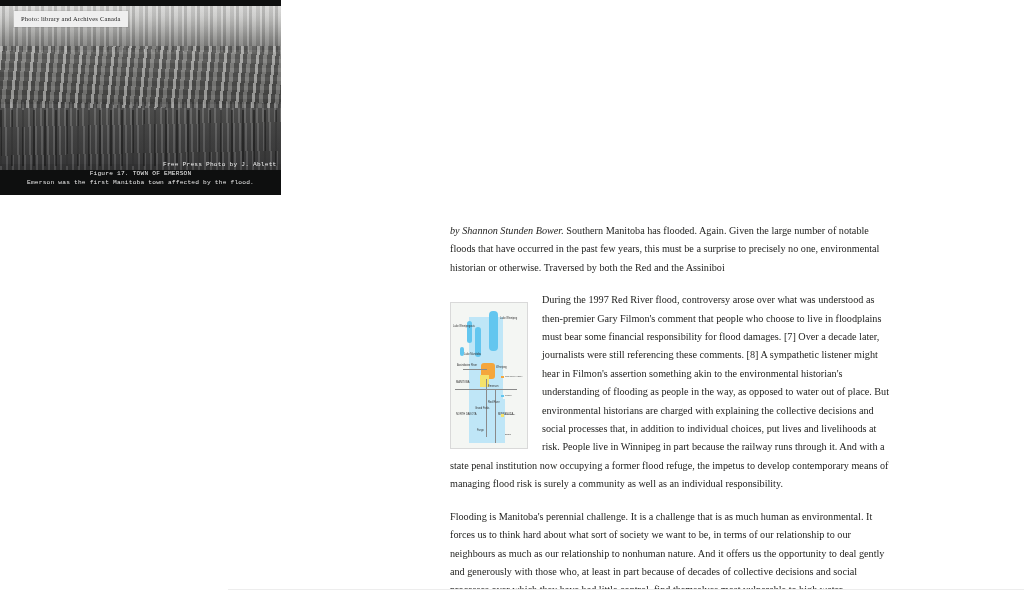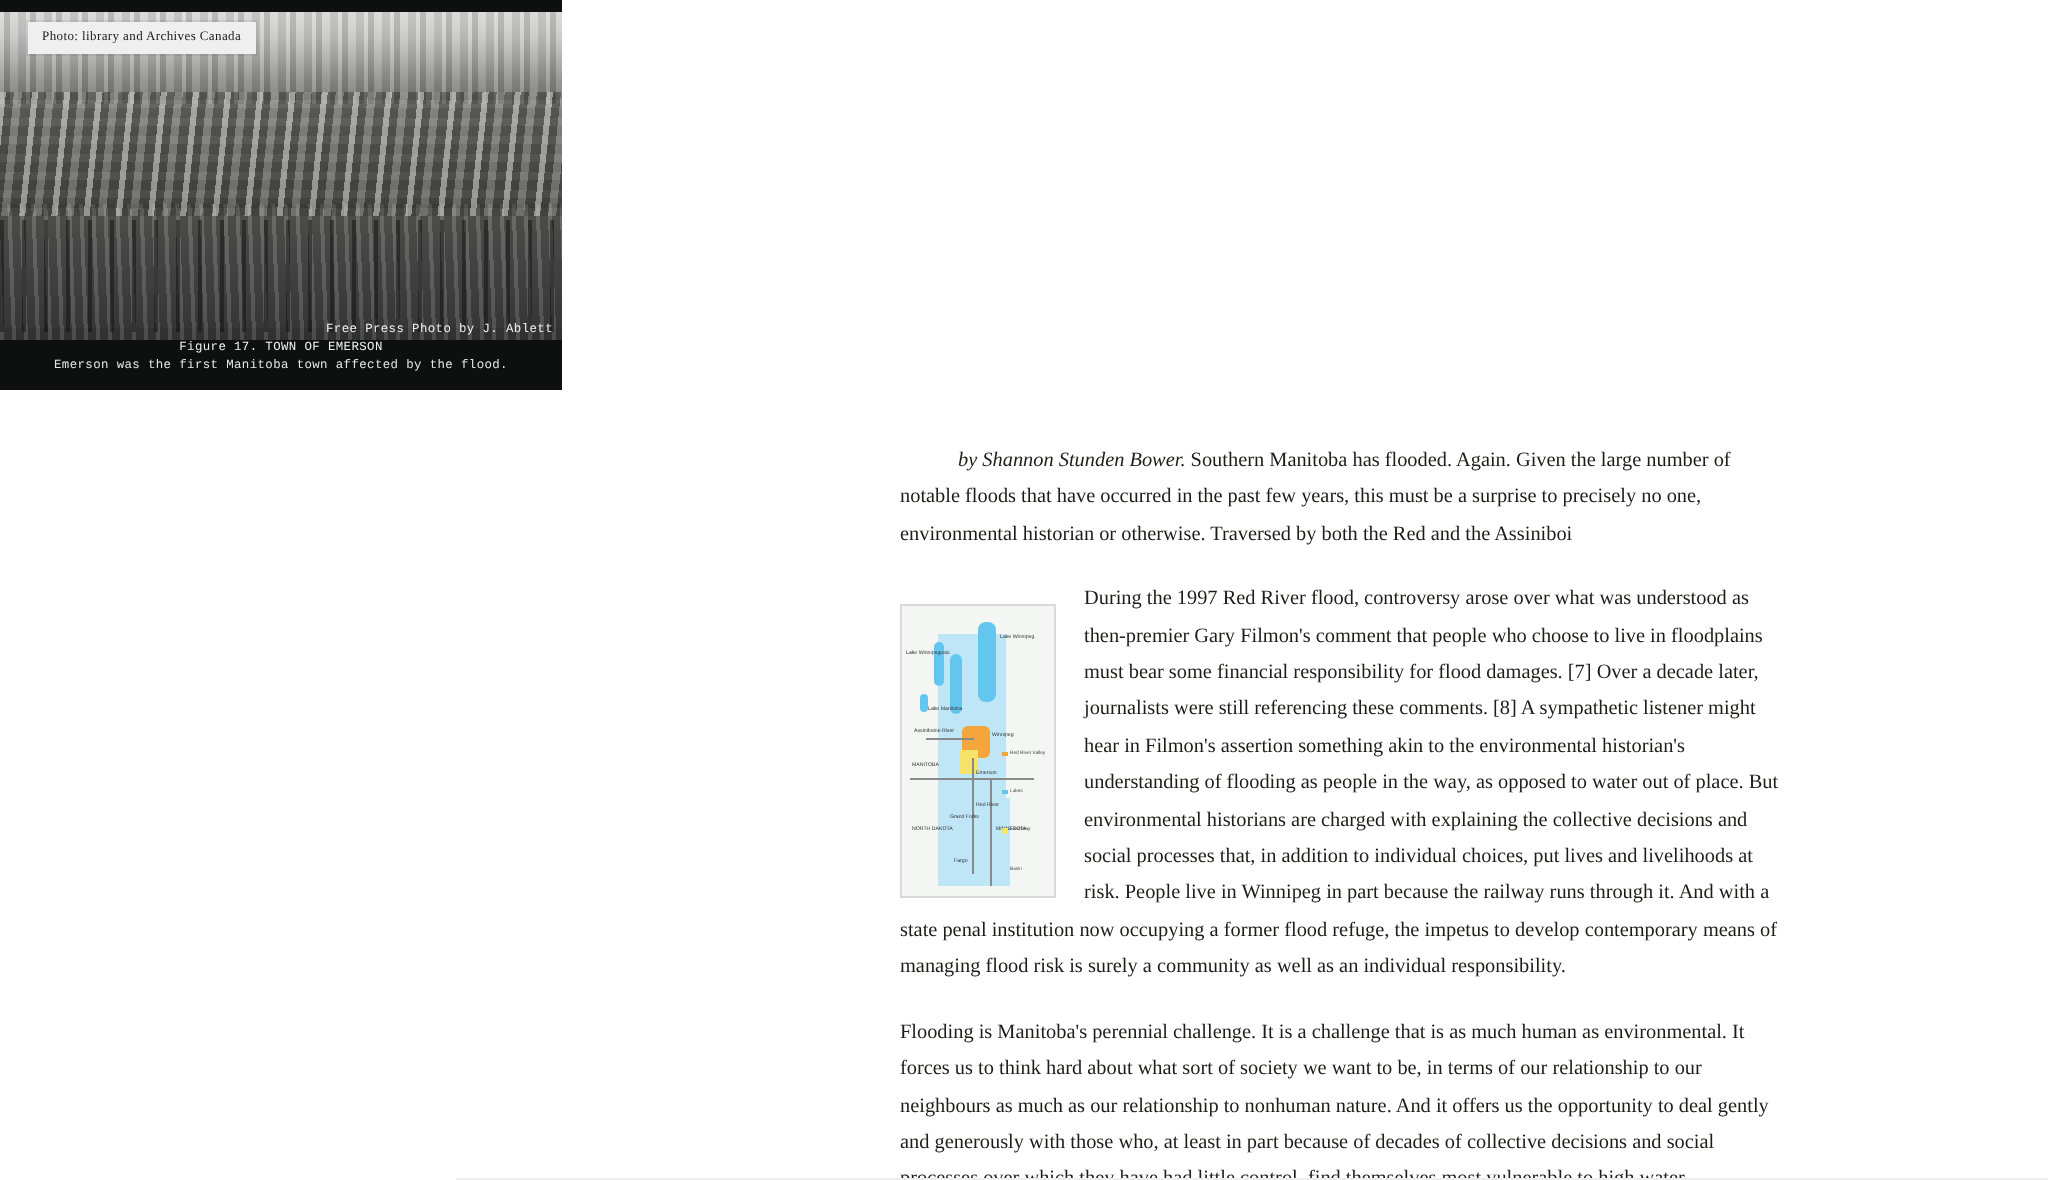--- a/index.html
+++ b/index.html
@@ -168,21 +168,20 @@
     color: #1d1d1b;
     font-size: 10.2px;
     line-height: 18.4px;
     text-align: left;
   }
   .article p {
     margin: 0 0 14px 0;
   }
   .byline {
     font-style: italic;
-    margin-left: 29px;
   }
 
   
   .map-figure {
     float: left;
     width: 76px;
     height: 145px;
     margin: 11px 14px 6px 0;
     position: relative;
     background: #ffffff;

